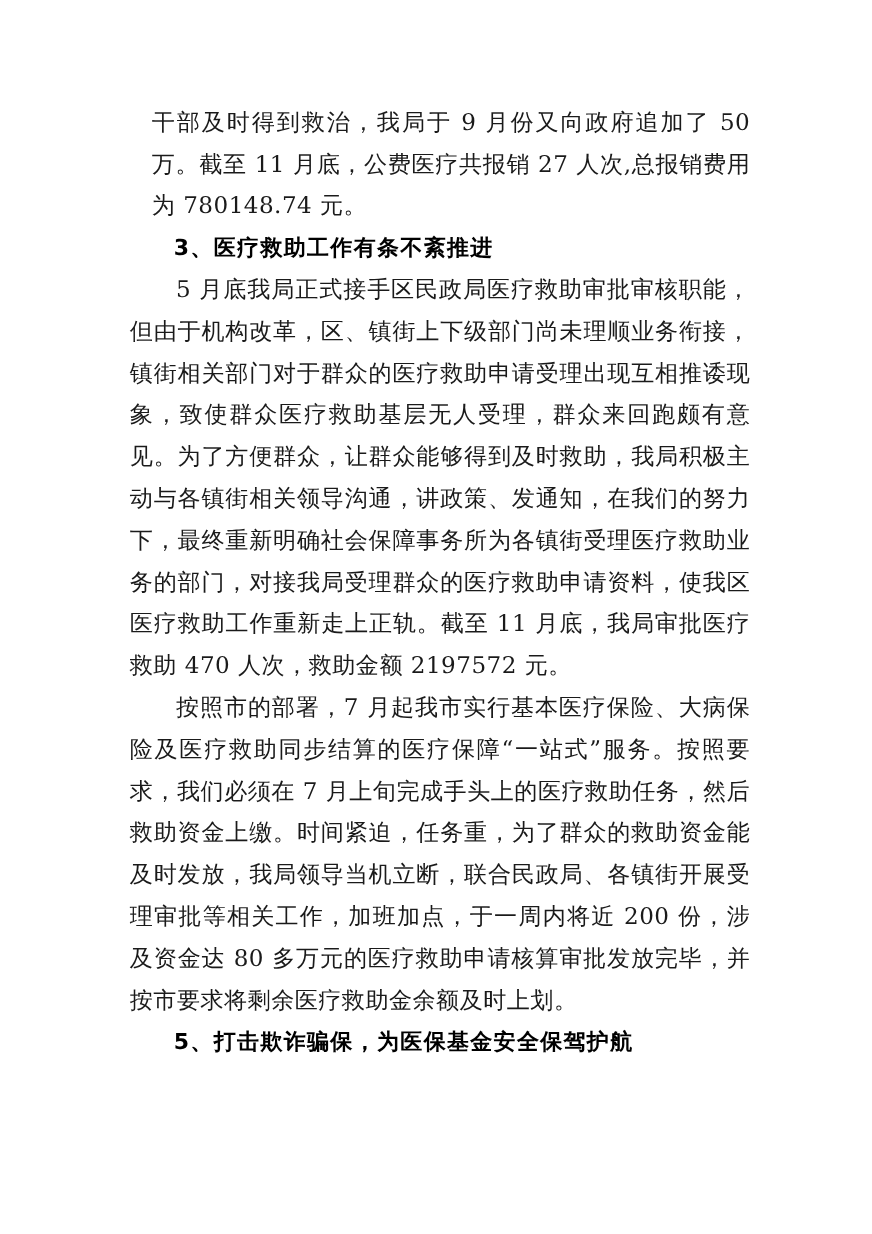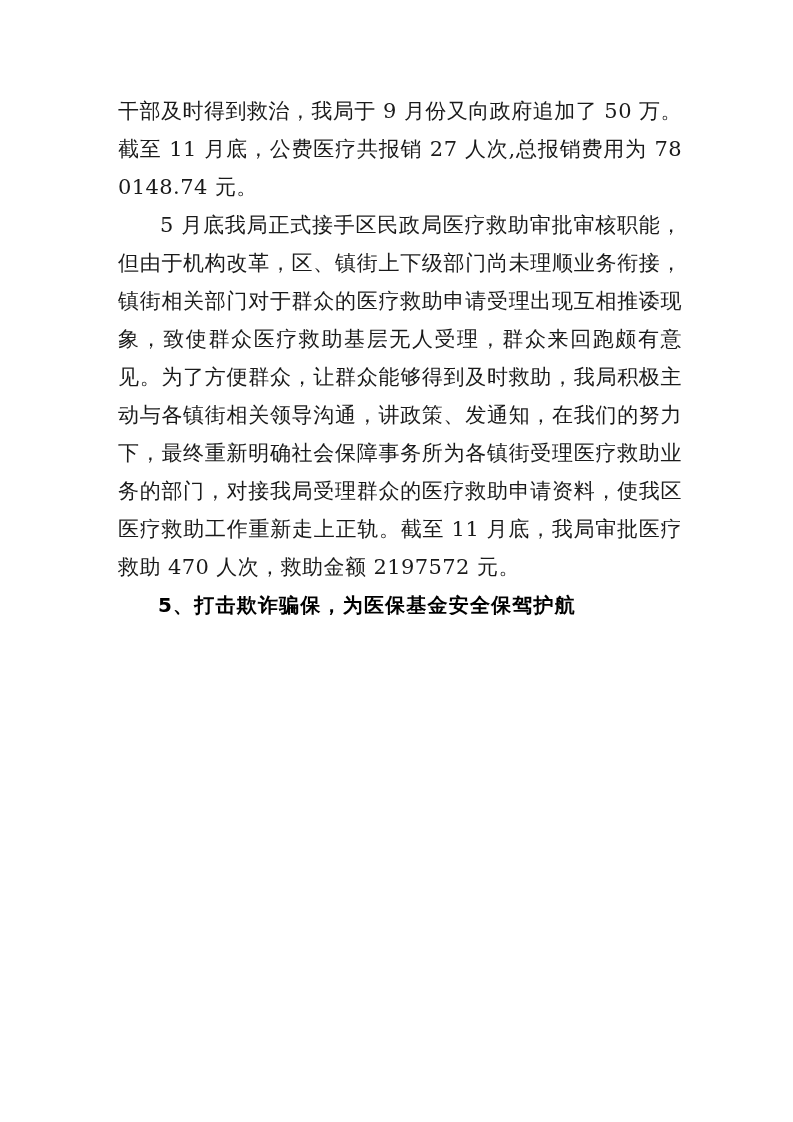--- a/index.html
+++ b/index.html
@@ -41,20 +41,21 @@
     text-justify: inter-character;
     text-indent: 2em;
     letter-spacing: 0.02em;
     color: #1a1a1a;
     word-break: break-all;
   }
 
   
   .para.no-indent {
     text-indent: 0;
+    margin-left: 20px;
   }
 
   
   .heading {
     margin: 0;
     font-family: "DejaVu Sans", "Liberation Sans", sans-serif;
     font-size: 20px;
     font-weight: bold;
     line-height: 38px;
     text-indent: 2em;
@@ -65,21 +66,23 @@
   }
 </style>
 </head>
 <body>
 
 <div class="page">
   <div class="content">
 
     <p class="para no-indent">干部及时得到救治，我局于 9 月份又向政府追加了 50 万。截至 11 月底，公费医疗共报销 27 人次,总报销费用为 780148.74 元。</p>
 
+    <p class="heading">3、医疗救助工作有条不紊推进</p>
 
     <p class="para">5 月底我局正式接手区民政局医疗救助审批审核职能，但由于机构改革，区、镇街上下级部门尚未理顺业务衔接，镇街相关部门对于群众的医疗救助申请受理出现互相推诿现象，致使群众医疗救助基层无人受理，群众来回跑颇有意见。为了方便群众，让群众能够得到及时救助，我局积极主动与各镇街相关领导沟通，讲政策、发通知，在我们的努力下，最终重新明确社会保障事务所为各镇街受理医疗救助业务的部门，对接我局受理群众的医疗救助申请资料，使我区医疗救助工作重新走上正轨。截至 11 月底，我局审批医疗救助 470 人次，救助金额 2197572 元。</p>
 
 
+    <p class="para">按照市的部署，7 月起我市实行基本医疗保险、大病保险及医疗救助同步结算的医疗保障“一站式”服务。按照要求，我们必须在 7 月上旬完成手头上的医疗救助任务，然后救助资金上缴。时间紧迫，任务重，为了群众的救助资金能及时发放，我局领导当机立断，联合民政局、各镇街开展受理审批等相关工作，加班加点，于一周内将近 200 份，涉及资金达 80 多万元的医疗救助申请核算审批发放完毕，并按市要求将剩余医疗救助金余额及时上划。</p>
 
     <p class="heading">5、打击欺诈骗保，为医保基金安全保驾护航</p>
 
   </div>
 </div>
 
 </body></html>

